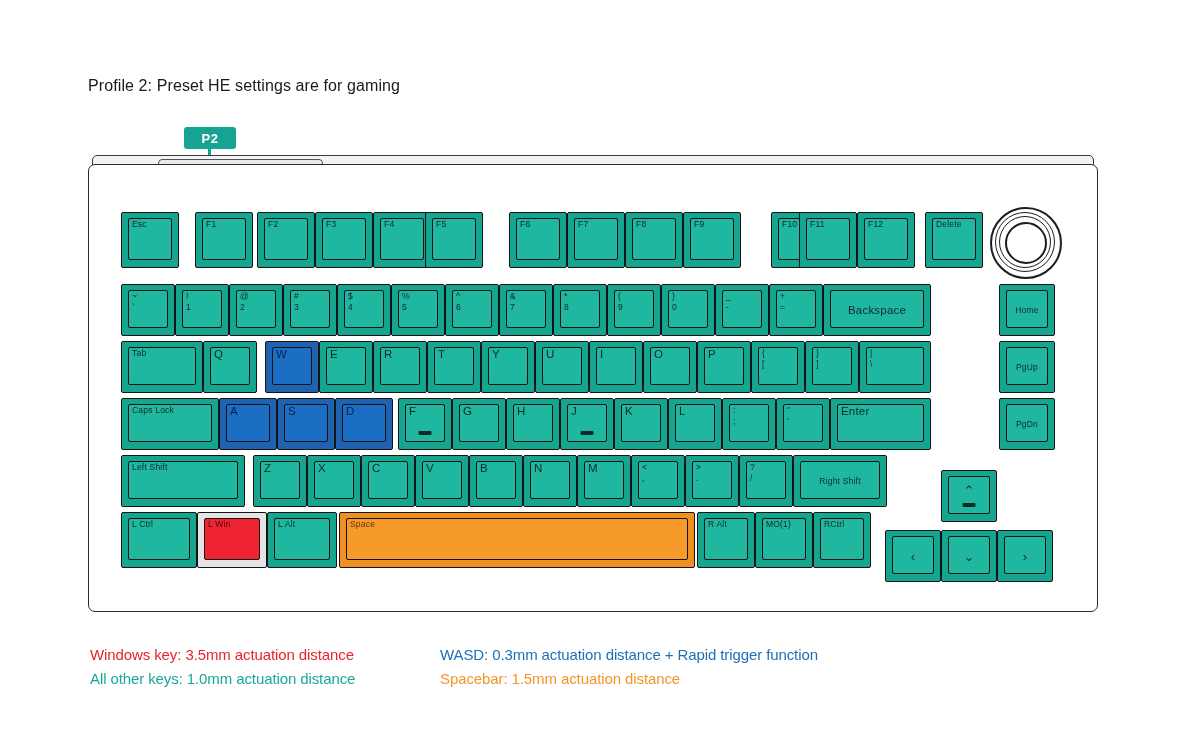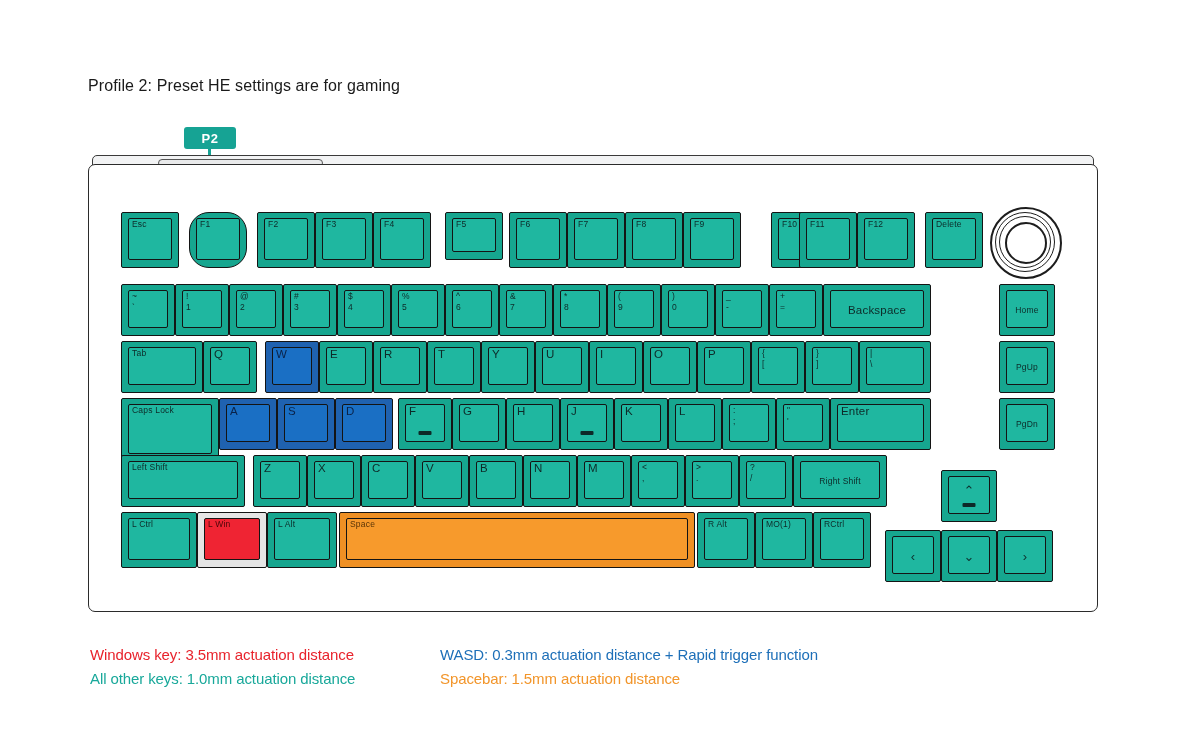--- a/index.html
+++ b/index.html
@@ -130,37 +130,37 @@
       <i class="r2"></i>
       <i class="r3"></i>
       <i class="r4"></i>
   </div>
 
   <div id="keys">
       <div class="key teal" style="left: 121px; top: 212px; width: 58px; height: 56px;">
         <div class="plate"></div>
         <div class="lbl">Esc</div>
       </div>
-      <div class="key teal" style="left: 189px; top: 212px; width: 58px; height: 56px; border-radius: 20px;">
+      <div class="key teal" style="left: 195px; top: 212px; width: 58px; height: 56px;">
         <div class="plate"></div>
         <div class="lbl">F1</div>
       </div>
       <div class="key teal" style="left: 257px; top: 212px; width: 58px; height: 56px;">
         <div class="plate"></div>
         <div class="lbl">F2</div>
       </div>
       <div class="key teal" style="left: 315px; top: 212px; width: 58px; height: 56px;">
         <div class="plate"></div>
         <div class="lbl">F3</div>
       </div>
       <div class="key teal" style="left: 373px; top: 212px; width: 58px; height: 56px;">
         <div class="plate"></div>
         <div class="lbl">F4</div>
       </div>
-      <div class="key teal" style="left: 445px; top: 212px; width: 58px; height: 48px;">
+      <div class="key teal" style="left: 425px; top: 212px; width: 58px; height: 56px;">
         <div class="plate"></div>
         <div class="lbl">F5</div>
       </div>
       <div class="key teal" style="left: 509px; top: 212px; width: 58px; height: 56px;">
         <div class="plate"></div>
         <div class="lbl">F6</div>
       </div>
       <div class="key teal" style="left: 567px; top: 212px; width: 58px; height: 56px;">
         <div class="plate"></div>
         <div class="lbl">F7</div>
@@ -318,21 +318,21 @@
       </div>
       <div class="key teal two" style="left: 859px; top: 341px; width: 72px; height: 52px;">
         <div class="plate"></div>
         <div class="lbl">|
 \</div>
       </div>
       <div class="key teal center" style="left: 999px; top: 341px; width: 56px; height: 52px;">
         <div class="plate"></div>
         <div class="lbl">PgUp</div>
       </div>
-      <div class="key teal" style="left: 121px; top: 398px; width: 98px; height: 64px;">
+      <div class="key teal" style="left: 121px; top: 398px; width: 98px; height: 52px;">
         <div class="plate"></div>
         <div class="lbl">Caps Lock</div>
       </div>
       <div class="key blue big" style="left: 219px; top: 398px; width: 58px; height: 52px;">
         <div class="plate"></div>
         <div class="lbl">A</div>
       </div>
       <div class="key blue big" style="left: 277px; top: 398px; width: 58px; height: 52px;">
         <div class="plate"></div>
         <div class="lbl">S</div>

